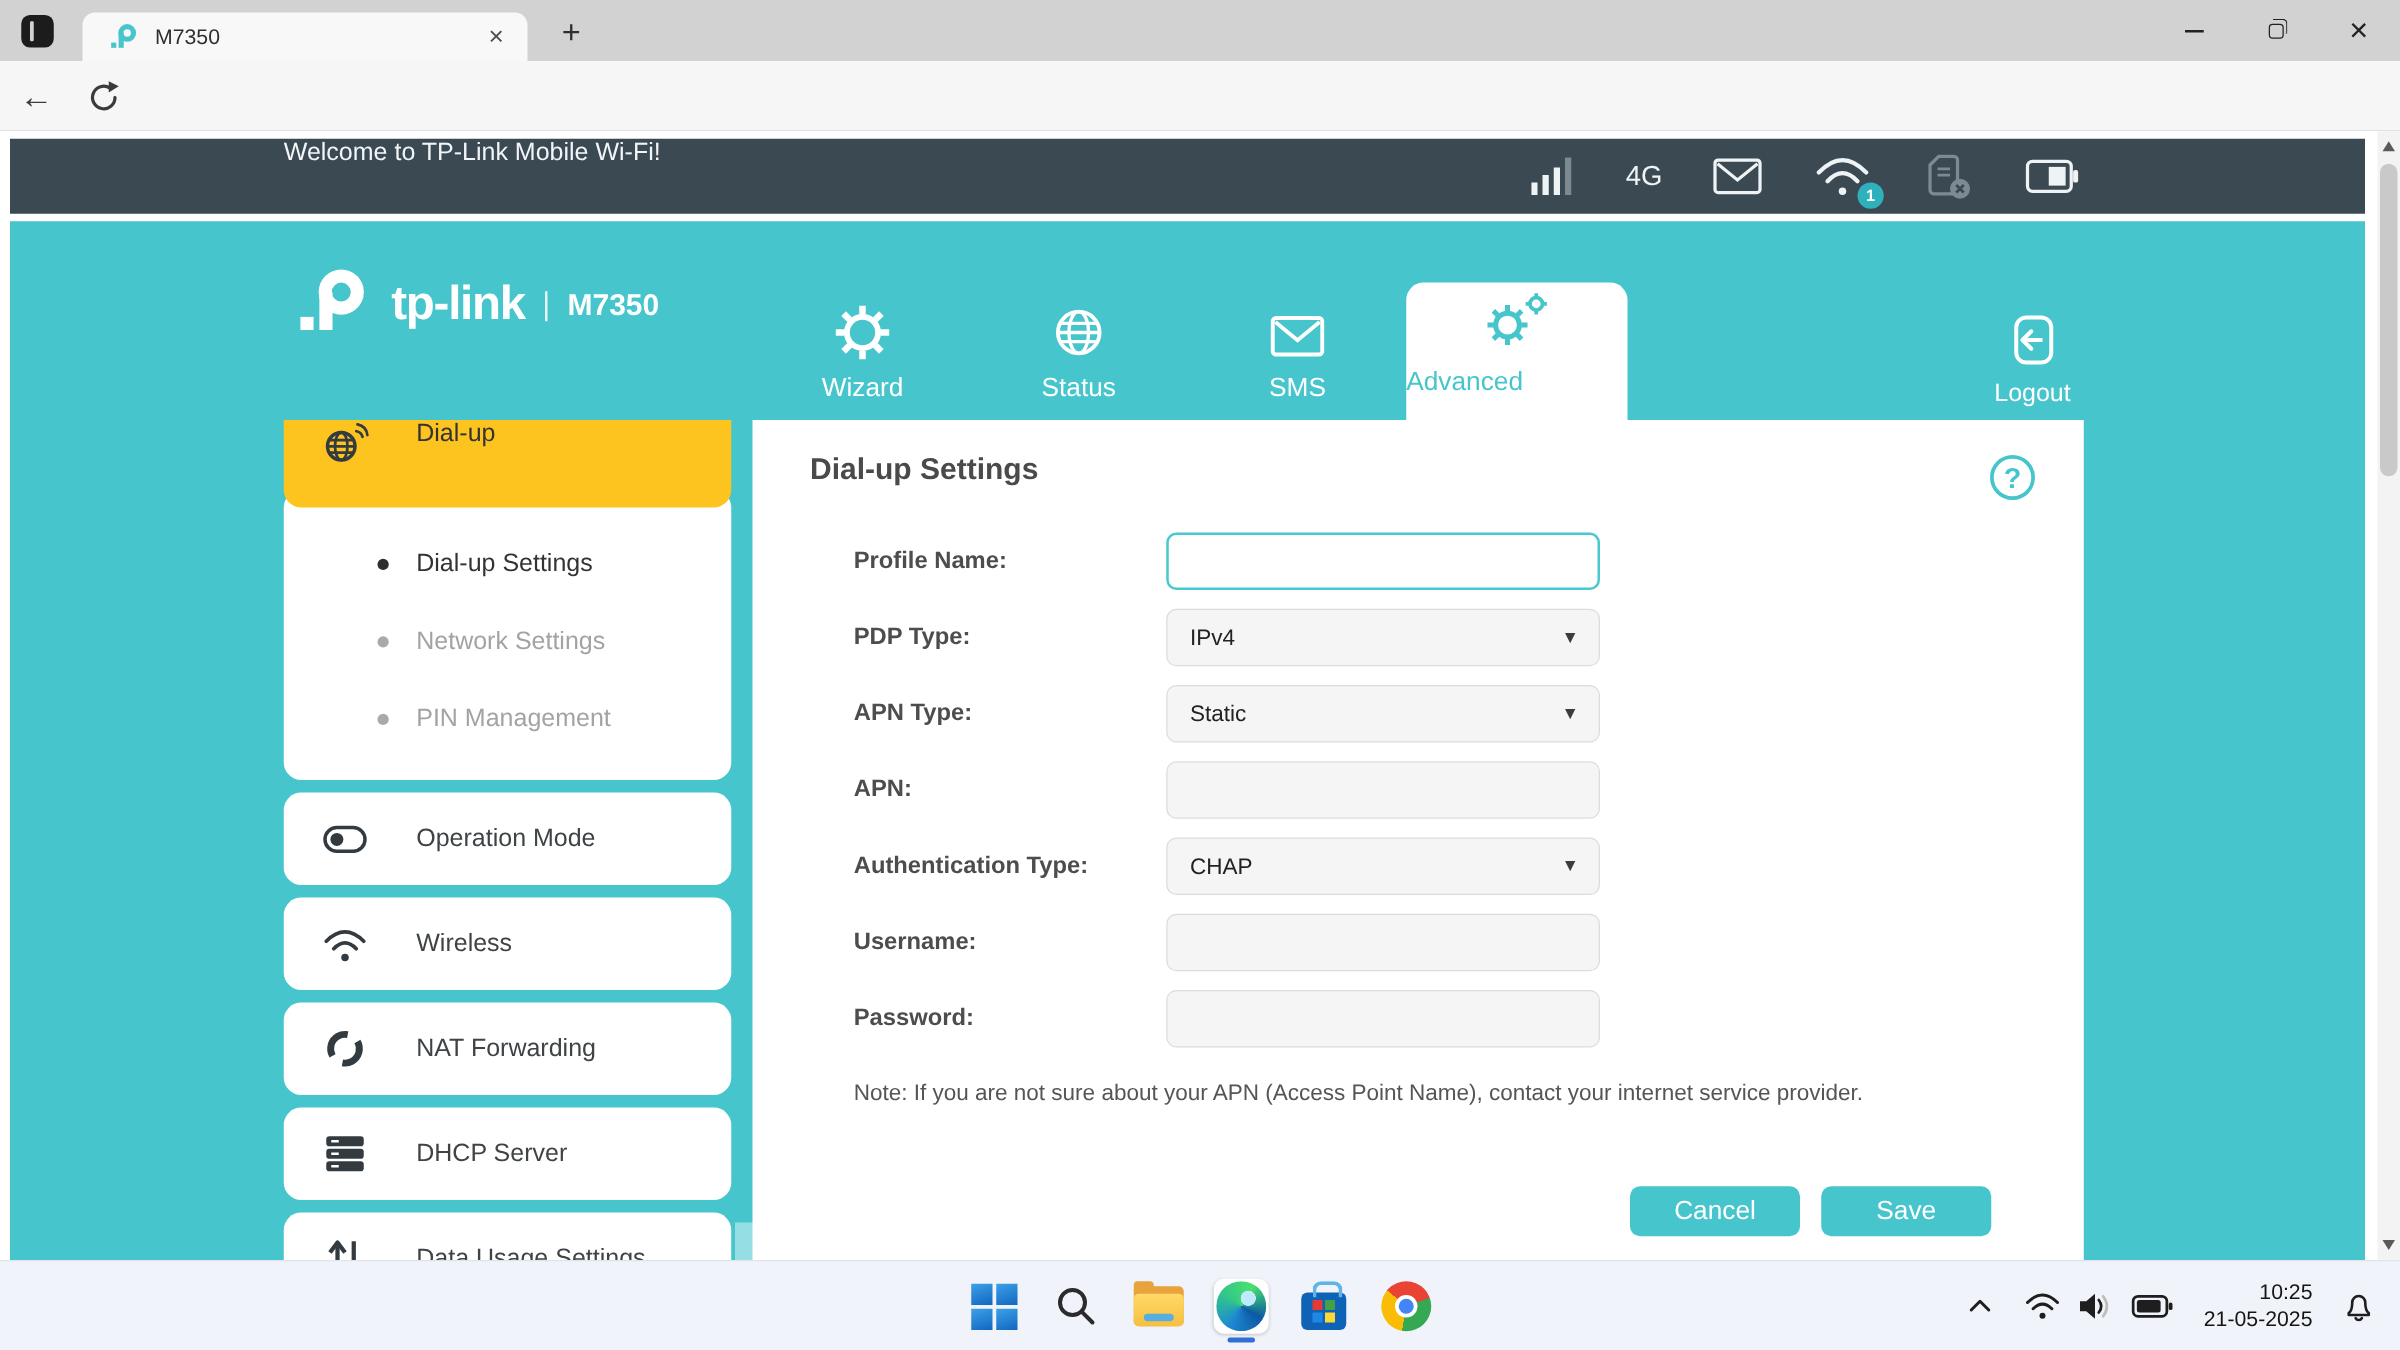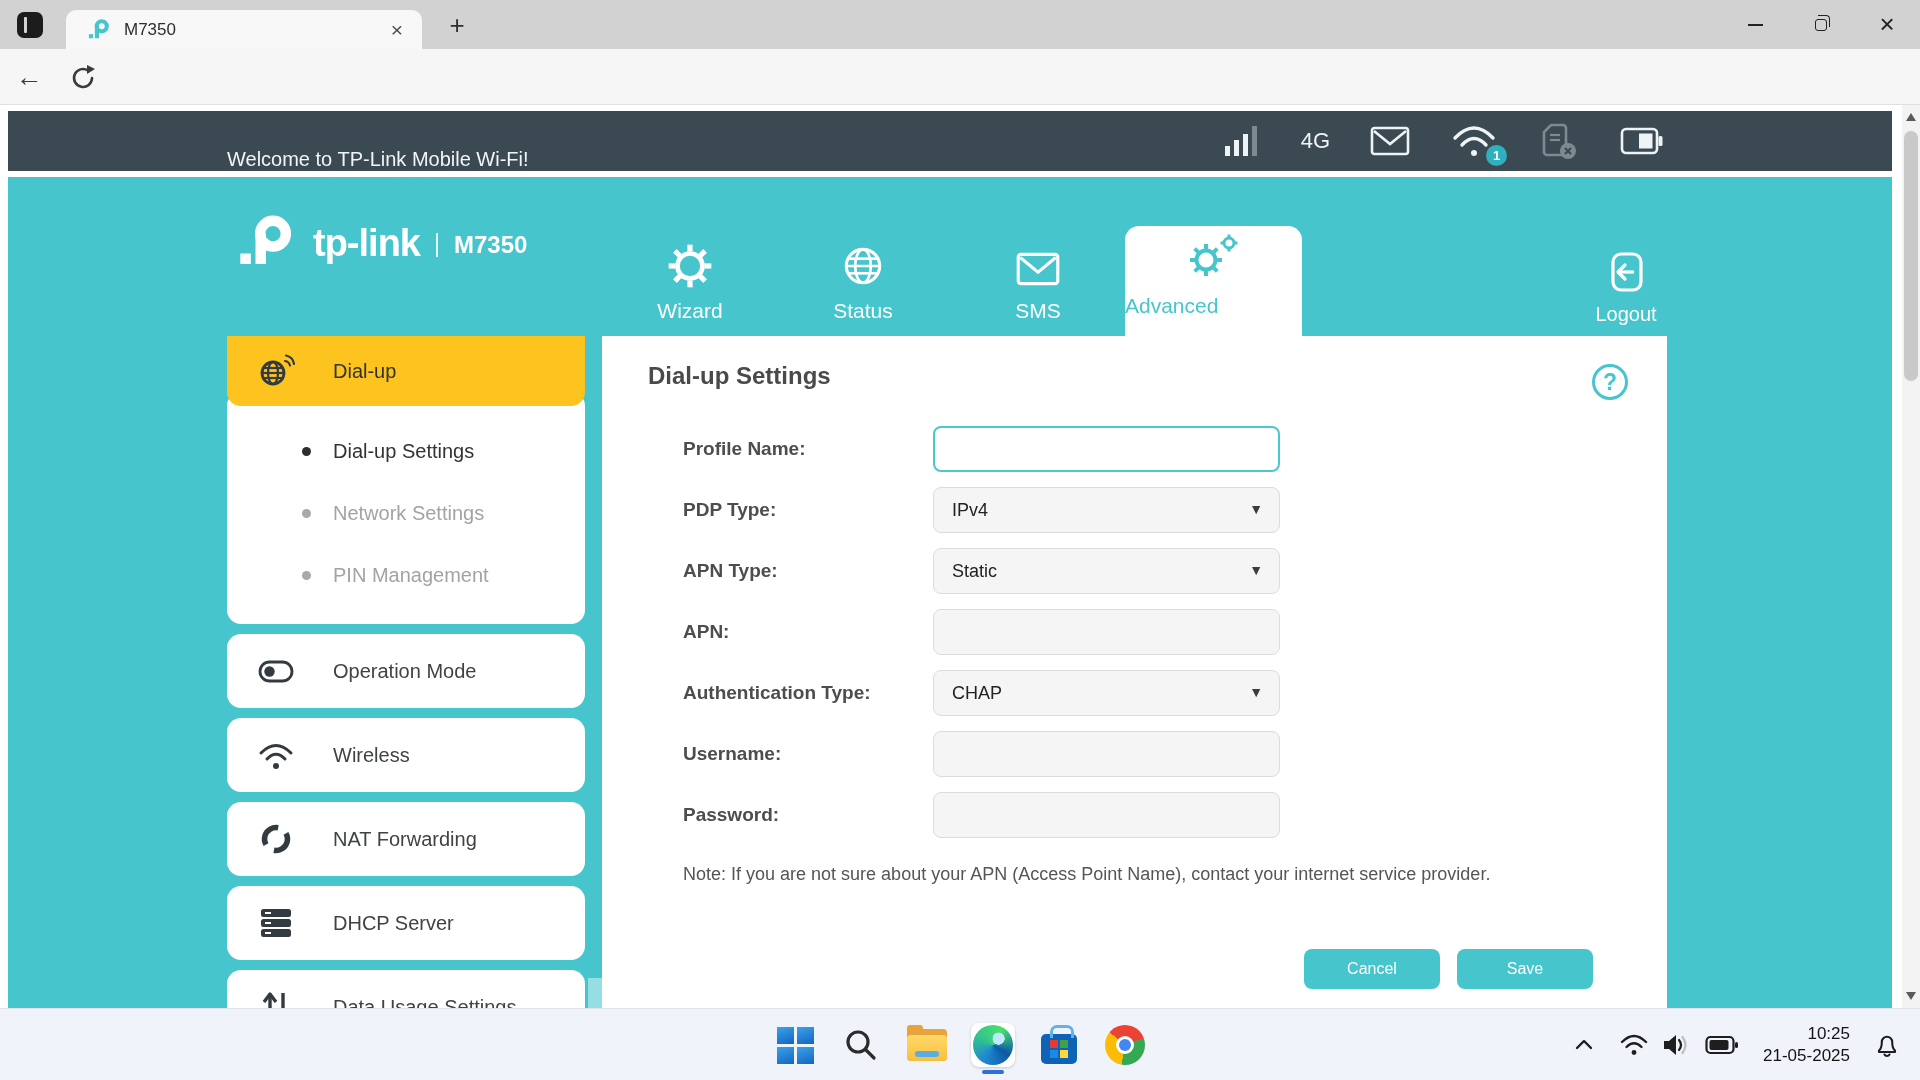--- a/index.html
+++ b/index.html
@@ -44,21 +44,21 @@
   .avatar .body { position:absolute; left:5px; top:19px; width:22px; height:14px; border-radius:11px 11px 8px 8px; background:#8b8b8b; }
   .avatar .dot { position:absolute; right:-2px; top:-2px; width:12px; height:12px; border-radius:50%; background:#d93025; border:2px solid #f6f6f6; }
   .ellipsis { font-size:22px; color:#3c3c3c; letter-spacing:2px; font-weight:700; cursor:pointer; }
   .ellipsis::before { content:"···"; }
   .copilot { width:34px; height:34px; border-radius:50%; background:conic-gradient(from 210deg,#2a6df5,#18c3e8,#59d975,#f6c344,#e86aa6,#7b5bf2,#2a6df5); cursor:pointer; }
 
   
   .viewport { position:absolute; left:0; top:105px; width:1920px; height:903px; background:#fff; }
   .page { position:absolute; left:8px; top:6px; width:1884px; height:897px; }
 
-  .darkbar { position:absolute; left:0; top:0; width:100%; height:60px; background:#3a4952; display:flex; align-items:flex-end; }
+  .darkbar { position:absolute; left:0; top:0; width:100%; height:60px; background:#3a4952; display:flex; align-items:flex-start; }
   .welcome { margin-left:219px; color:#f2f5f7; font-size:20px; }
   .statusicons { position:absolute; right:228px; top:0; height:60px; display:flex; align-items:center; gap:40px; }
   .net-label { color:#eef3f5; font-size:22px; }
   .wifi-wrap { position:relative; }
   .wifi-badge { position:absolute; right:-9px; bottom:-4px; width:21px; height:21px; border-radius:50%; background:#2fb0bd; color:#fff; font-size:13px; font-weight:700; display:flex; align-items:center; justify-content:center; }
 
   .tealarea { position:absolute; left:0; top:66px; width:100%; height:831px; background:#46c5cc; }
 
   
   .logo { position:absolute; left:230px; top:38px; display:flex; align-items:center; cursor:pointer; }
@@ -70,21 +70,21 @@
   .mainnav-item .nlabel { margin-top:8px; color:#fff; font-size:21px; }
   .nav-wizard { left:607px; } .nav-status { left:780px; } .nav-sms { left:955px; }
   .nav-advanced { position:absolute; left:1117px; top:49px; width:177px; height:112px; background:#fff; border-radius:14px 14px 0 0; text-align:left; cursor:pointer; }
   .nav-advanced .nicon { height:62px; display:flex; align-items:flex-end; justify-content:center; }
   .nav-advanced .nlabel { margin-top:6px; color:#46c5cc; font-size:21px; }
   .logout { position:absolute; left:1568px; top:72px; width:100px; text-align:center; cursor:pointer; }
   .logout .nlabel { margin-top:4px; color:#fff; font-size:20px; }
 
   
   .sidebar { position:absolute; left:219px; top:159px; width:358px; }
-  .side-active { position:relative; height:70px; background:#fdc41f; border-radius:0 0 14px 14px; display:flex; align-items:center; z-index:2; cursor:pointer; }
+  .side-active { position:relative; height:70px; background:#fdc41f; border-radius:0 0 14px 14px; display:flex; z-index:2; cursor:pointer; }
   .side-subcard { position:relative; margin-top:-14px; background:#fff; border-radius:14px; padding:28px 0 18px 0; z-index:1; }
   .side-sub { height:62px; display:flex; align-items:center; cursor:pointer; }
   .side-sub .bullet { width:9px; height:9px; border-radius:50%; margin-left:75px; }
   .side-sub .slabel { margin-left:22px; font-size:20px; }
   .side-sub.on .bullet { background:#2e2e2e; } .side-sub.on .slabel { color:#333; }
   .side-sub.off .bullet { background:#a9a9a9; } .side-sub.off .slabel { color:#a3a3a3; }
   .side-card { height:74px; margin-top:10px; background:#fff; border-radius:14px; display:flex; align-items:center; cursor:pointer; }
   .side-icon { width:38px; height:38px; margin-left:30px; display:flex; align-items:center; justify-content:center; }
   .side-label { margin-left:38px; font-size:20px; color:#3f4345; }
   .side-active .side-label { color:#333; }
@@ -95,21 +95,21 @@
   .panel-title { position:absolute; left:46px; top:26px; font-size:24px; font-weight:700; color:#4a4a4a; }
   .help { position:absolute; right:39px; top:28px; width:36px; height:36px; border:3px solid #46c5cc; border-radius:50%; color:#46c5cc; font-size:23px; font-weight:700; display:flex; align-items:center; justify-content:center; cursor:pointer; }
   .frow { position:absolute; left:0; width:100%; height:46px; }
   .flabel { position:absolute; left:81px; top:0; height:46px; display:flex; align-items:center; font-size:19px; font-weight:700; color:#4d4d4d; }
   .fctrl { position:absolute; left:331px; top:0; width:347px; height:46px; }
   .f-input { width:100%; height:100%; background:#f5f5f6; border:1px solid #dcdcdc; border-radius:8px; font-size:18px; padding:0 16px; color:#333; font-family:"Liberation Sans",sans-serif; }
   .f-input.focus { background:#fff; border:2px solid #49c8cf; outline:none; }
   .f-select { width:100%; height:100%; background:#f5f5f6; border:1px solid #dcdcdc; border-radius:8px; display:flex; align-items:center; padding:0 18px; font-size:18px; color:#222; cursor:pointer; position:relative; }
   .f-select::after { content:"▼"; position:absolute; right:16px; top:13px; font-size:14px; color:#3c3c3c; }
   .note { position:absolute; left:81px; top:528px; font-size:18px; color:#555; }
-  .btn { position:absolute; top:613px; width:136px; height:40px; background:#46c5cc; border:none; border-radius:8px; color:#fff; font-size:16px; font-family:"Liberation Sans",sans-serif; cursor:pointer; }
+  .btn { position:absolute; top:613px; width:136px; height:40px; background:#46c5cc; border:none; border-radius:8px; color:#fff; font-size:21px; font-family:"Liberation Sans",sans-serif; cursor:pointer; }
   .btn-cancel { left:702px; } .btn-save { left:855px; }
 
   
   .scrollbar { position:absolute; right:0; top:0; width:18px; height:903px; background:#f3f3f3; }
   .sb-up { position:absolute; top:8px; left:4px; width:0; height:0; border-left:5px solid transparent; border-right:5px solid transparent; border-bottom:8px solid #5a5a5a; }
   .sb-down { position:absolute; bottom:8px; left:4px; width:0; height:0; border-left:5px solid transparent; border-right:5px solid transparent; border-top:8px solid #5a5a5a; }
   .sb-thumb { position:absolute; top:26px; left:2px; width:14px; height:250px; background:#c9c9c9; border-radius:7px; }
 
   
   .taskbar { position:absolute; left:0; top:1008px; width:1920px; height:72px; background:#f0f3f9; border-top:1px solid #dfe3ea; }

